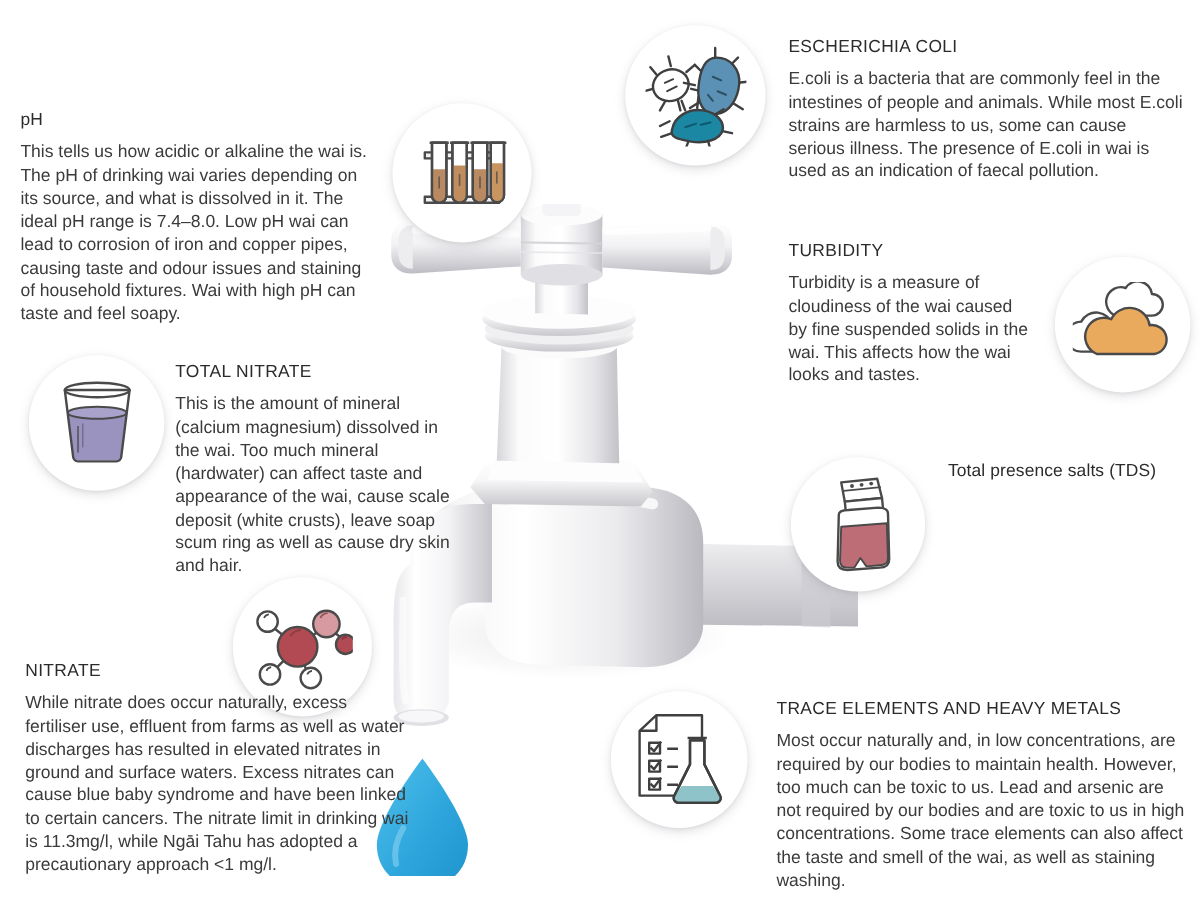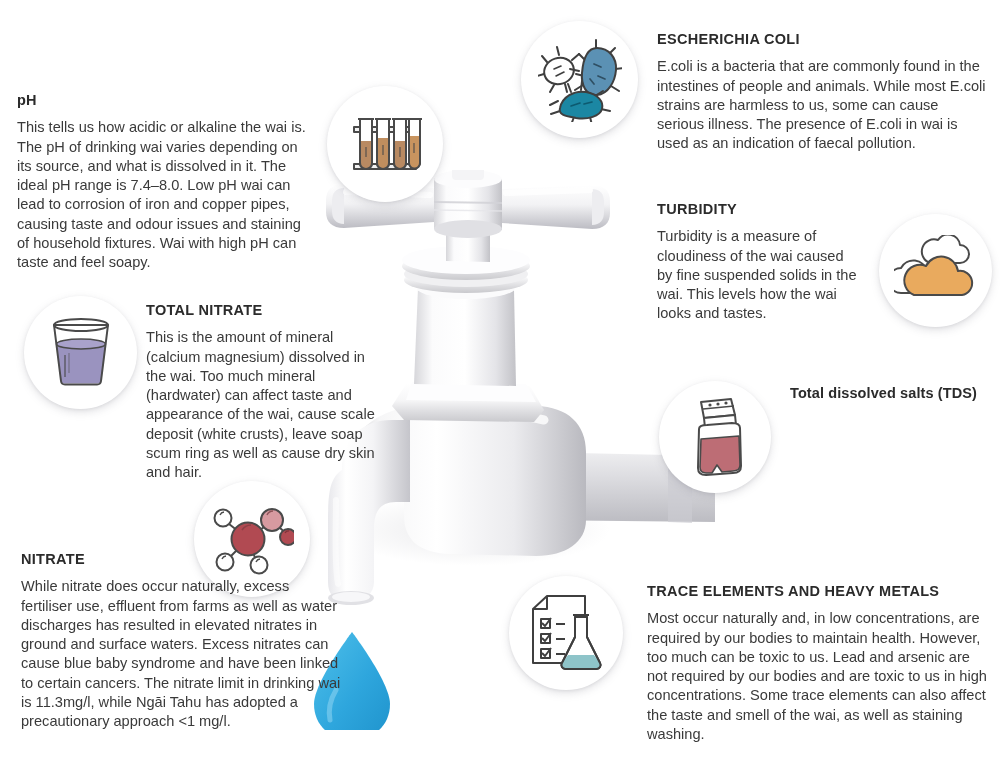--- a/index.html
+++ b/index.html
@@ -15,21 +15,21 @@
     position: relative;
     width: 1000px;
     height: 765px;
     background: #ffffff;
   }
 
   
   .block { position: absolute; }
   .block h3 {
     font-size: 14.5px;
-    font-weight: bold;
+    font-weight: normal;
     letter-spacing: 0.3px;
     color: #2b2b2b;
     line-height: 1.2;
     margin-bottom: 9px;
   }
   .block h3.mixed { letter-spacing: 0.1px; }
   .block p {
     font-size: 14.6px;
     line-height: 1.32;
     color: #3a3a3a;
@@ -382,35 +382,35 @@
     </svg>
   </div>
 
   <div class="block" style="left:6px; top:92px; width:298px;margin-left:11px;">
     <h3 class="mixed">pH</h3>
     <p>This tells us how acidic or alkaline the wai is. The pH of drinking wai varies depending on its source, and what is dissolved in it. The ideal pH range is 7.4–8.0. Low pH wai can lead to corrosion of iron and copper pipes, causing taste and odour issues and staining of household fixtures. Wai with high pH can taste and feel soapy.</p>
   </div>
 
   <div class="block" style="left:657px; top:31px; width:330px;">
     <h3>ESCHERICHIA COLI</h3>
-    <p>E.coli is a bacteria that are commonly found in the intestines of people and animals. While most E.coli strains are harmless to us, some can cause serious illness. The presence of E.coli in wai is used as an indication of faecal pollution.</p>
+    <p>E.coli is a bacteria that are commonly feel in the intestines of people and animals. While most E.coli strains are harmless to us, some can cause serious illness. The presence of E.coli in wai is used as an indication of faecal pollution.</p>
   </div>
 
   <div class="block" style="left:657px; top:201px; width:200px;">
     <h3>TURBIDITY</h3>
-    <p>Turbidity is a measure of cloudiness of the wai caused by fine suspended solids in the wai. This levels how the wai looks and tastes.</p>
+    <p>Turbidity is a measure of cloudiness of the wai caused by fine suspended solids in the wai. This affects how the wai looks and tastes.</p>
   </div>
 
   <div class="block" style="left:146px; top:302px; width:238px;">
     <h3>TOTAL NITRATE</h3>
     <p>This is the amount of mineral (calcium magnesium) dissolved in the wai. Too much mineral (hardwater) can affect taste and appearance of the wai, cause scale deposit (white crusts), leave soap scum ring as well as cause dry skin and hair.</p>
   </div>
 
   <div class="block" style="left:790px; top:385px; width:200px;">
-    <h3 class="mixed">Total dissolved salts (TDS)</h3>
+    <h3 class="mixed">Total presence salts (TDS)</h3>
   </div>
 
   <div class="block" style="left:21px; top:551px; width:320px;">
     <h3>NITRATE</h3>
     <p>While nitrate does occur naturally, excess fertiliser use, effluent from farms as well as water discharges has resulted in elevated nitrates in ground and surface waters. Excess nitrates can cause blue baby syndrome and have been linked to certain cancers. The nitrate limit in drinking wai is 11.3mg/l, while Ngāi Tahu has adopted a precautionary approach &lt;1 mg/l.</p>
   </div>
 
   <div class="block" style="left:647px; top:583px; width:345px;">
     <h3>TRACE ELEMENTS AND HEAVY METALS</h3>
     <p>Most occur naturally and, in low concentrations, are required by our bodies to maintain health. However, too much can be toxic to us. Lead and arsenic are not required by our bodies and are toxic to us in high concentrations. Some trace elements can also affect the taste and smell of the wai, as well as staining washing.</p>

